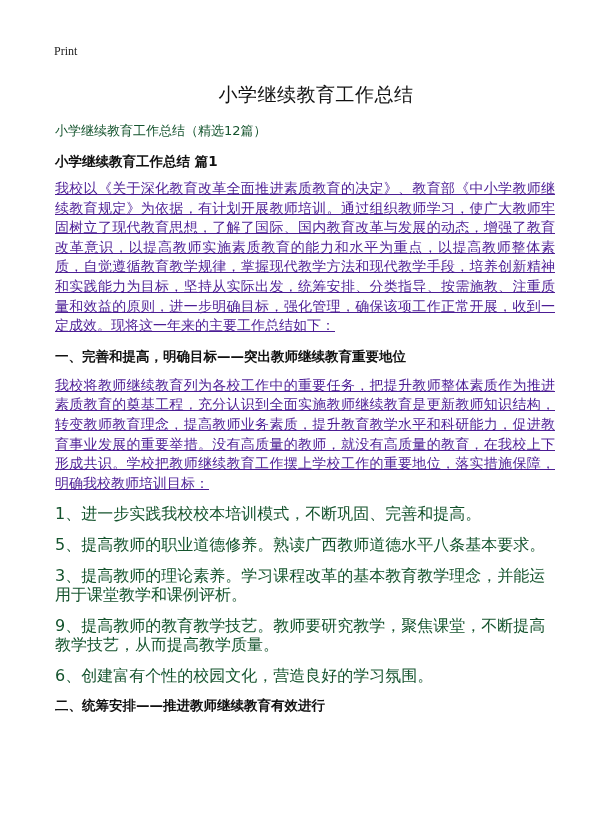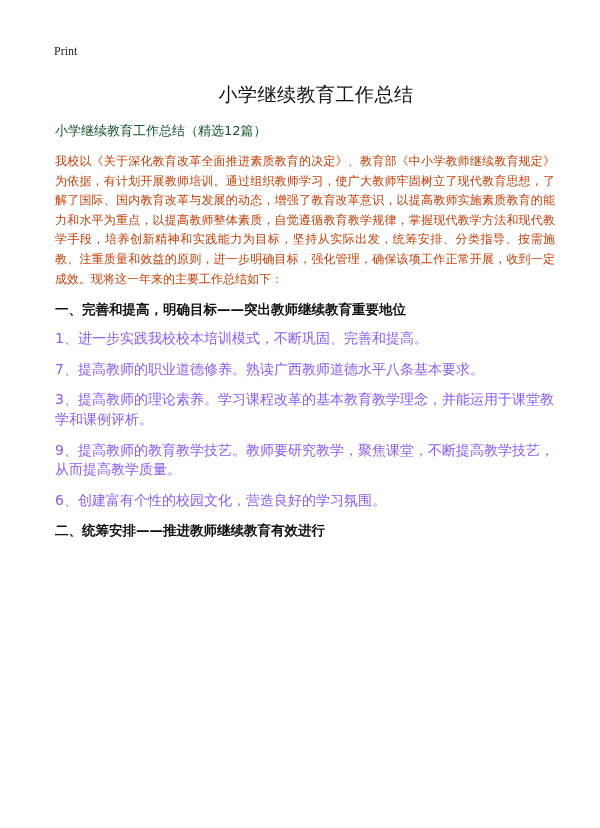--- a/index.html
+++ b/index.html
@@ -55,60 +55,63 @@
       line-height: 18px;
     }
     .article-heading {
       font-size: 13.5px;
       font-weight: bold;
       margin: 0 0 9px 0;
       line-height: 18px;
       color: #111;
     }
     .para {
-      font-size: 12px;
+      font-size: 14px;
       line-height: 19.6px;
       margin: 0 0 11px 0;
-      color: #c2410c;
+      color: #4c1d95;
       text-align: justify;
       word-break: break-all;
+      text-decoration: underline;
     }
     .section-heading {
       font-size: 13.5px;
       font-weight: bold;
       margin: 0 0 11px 0;
       line-height: 18px;
       color: #111;
     }
     .list-item {
-      font-size: 14px;
+      font-size: 16px;
       line-height: 19.6px;
       margin: 0 0 11px 0;
-      color: #8b5cf6;
+      color: #14532d;
       word-break: break-all;
     }
   </style>
 </head>
 <body>
 
 <div class="page">
   <div class="print-label">Print</div>
 
   <h1 class="doc-title">小学继续教育工作总结</h1>
 
   <div class="content">
     <p class="subtitle">小学继续教育工作总结（精选12篇）</p>
 
+    <p class="article-heading">小学继续教育工作总结 篇1</p>
 
     <p class="para">我校以《关于深化教育改革全面推进素质教育的决定》、教育部《中小学教师继续教育规定》为依据，有计划开展教师培训。通过组织教师学习，使广大教师牢固树立了现代教育思想，了解了国际、国内教育改革与发展的动态，增强了教育改革意识，以提高教师实施素质教育的能力和水平为重点，以提高教师整体素质，自觉遵循教育教学规律，掌握现代教学方法和现代教学手段，培养创新精神和实践能力为目标，坚持从实际出发，统筹安排、分类指导、按需施教、注重质量和效益的原则，进一步明确目标，强化管理，确保该项工作正常开展，收到一定成效。现将这一年来的主要工作总结如下：</p>
 
     <p class="section-heading">一、完善和提高，明确目标——突出教师继续教育重要地位</p>
 
+    <p class="para">我校将教师继续教育列为各校工作中的重要任务，把提升教师整体素质作为推进素质教育的奠基工程，充分认识到全面实施教师继续教育是更新教师知识结构，转变教师教育理念，提高教师业务素质，提升教育教学水平和科研能力，促进教育事业发展的重要举措。没有高质量的教师，就没有高质量的教育，在我校上下形成共识。学校把教师继续教育工作摆上学校工作的重要地位，落实措施保障，明确我校教师培训目标：</p>
 
     <p class="list-item">1、进一步实践我校校本培训模式，不断巩固、完善和提高。</p>
-    <p class="list-item">7、提高教师的职业道德修养。熟读广西教师道德水平八条基本要求。</p>
+    <p class="list-item">5、提高教师的职业道德修养。熟读广西教师道德水平八条基本要求。</p>
     <p class="list-item">3、提高教师的理论素养。学习课程改革的基本教育教学理念，并能运用于课堂教学和课例评析。</p>
     <p class="list-item">9、提高教师的教育教学技艺。教师要研究教学，聚焦课堂，不断提高教学技艺，从而提高教学质量。</p>
     <p class="list-item">6、创建富有个性的校园文化，营造良好的学习氛围。</p>
 
     <p class="section-heading">二、统筹安排——推进教师继续教育有效进行</p>
   </div>
 </div>
 
 </body></html>

